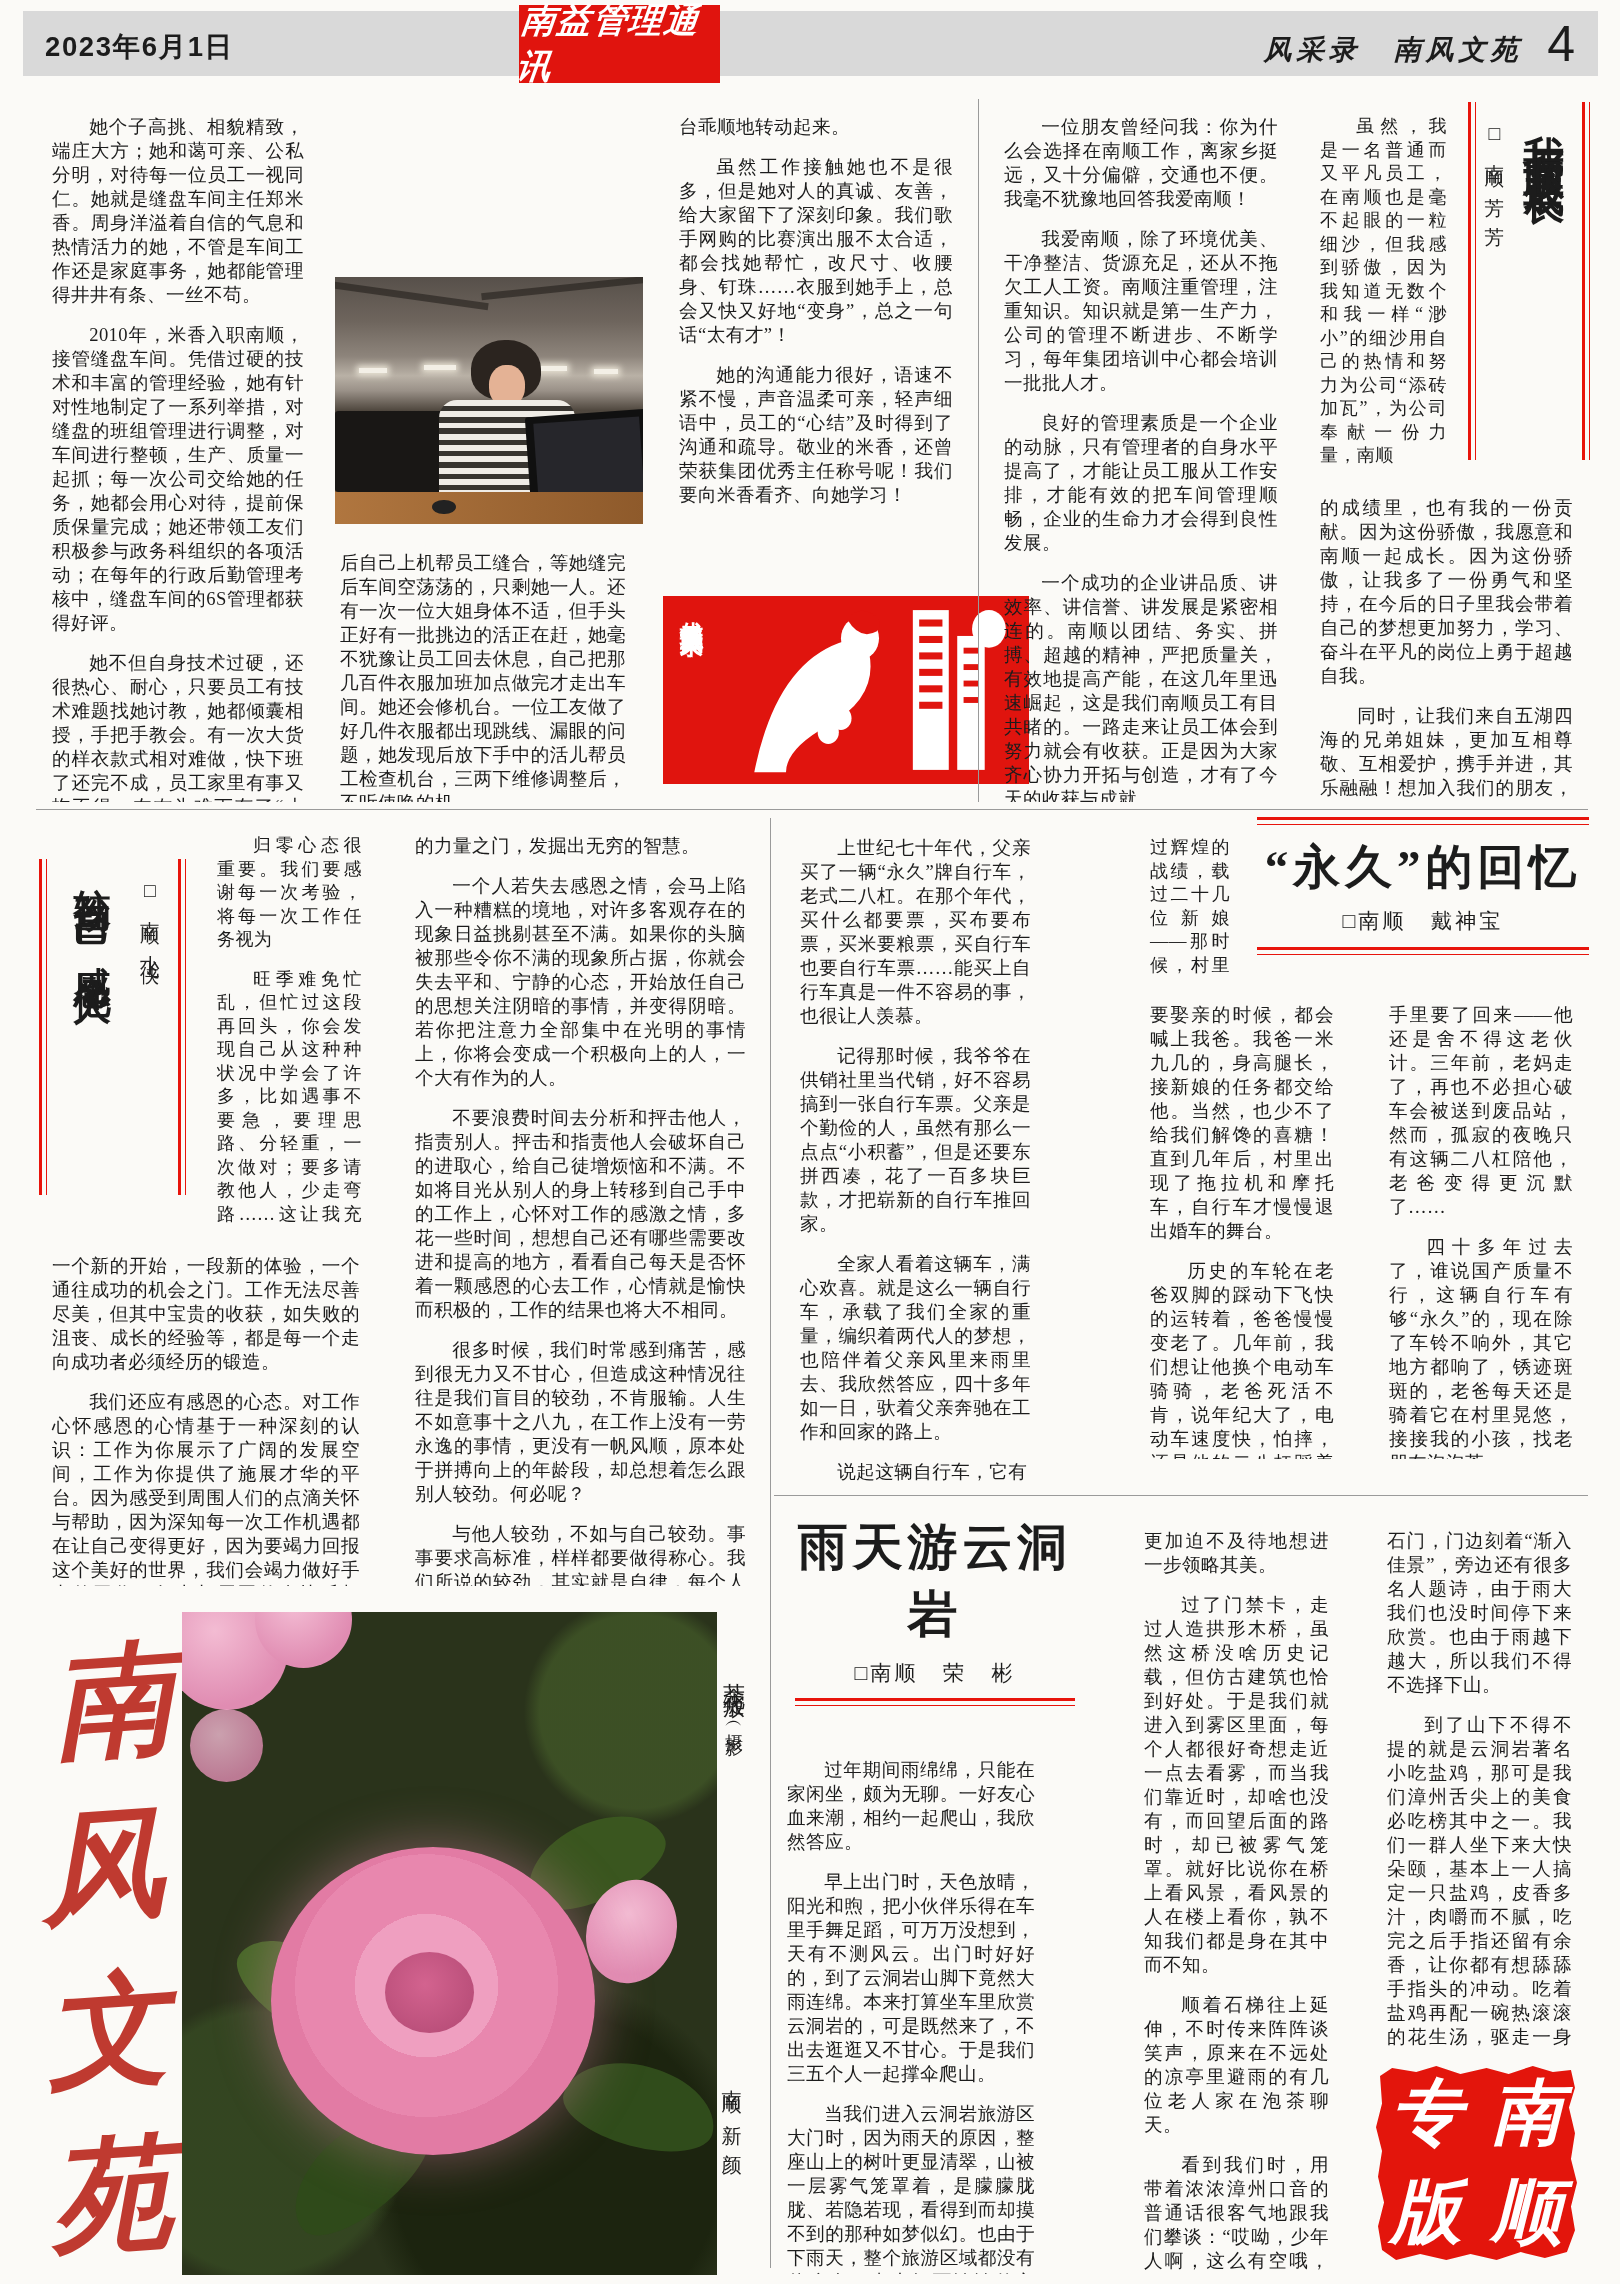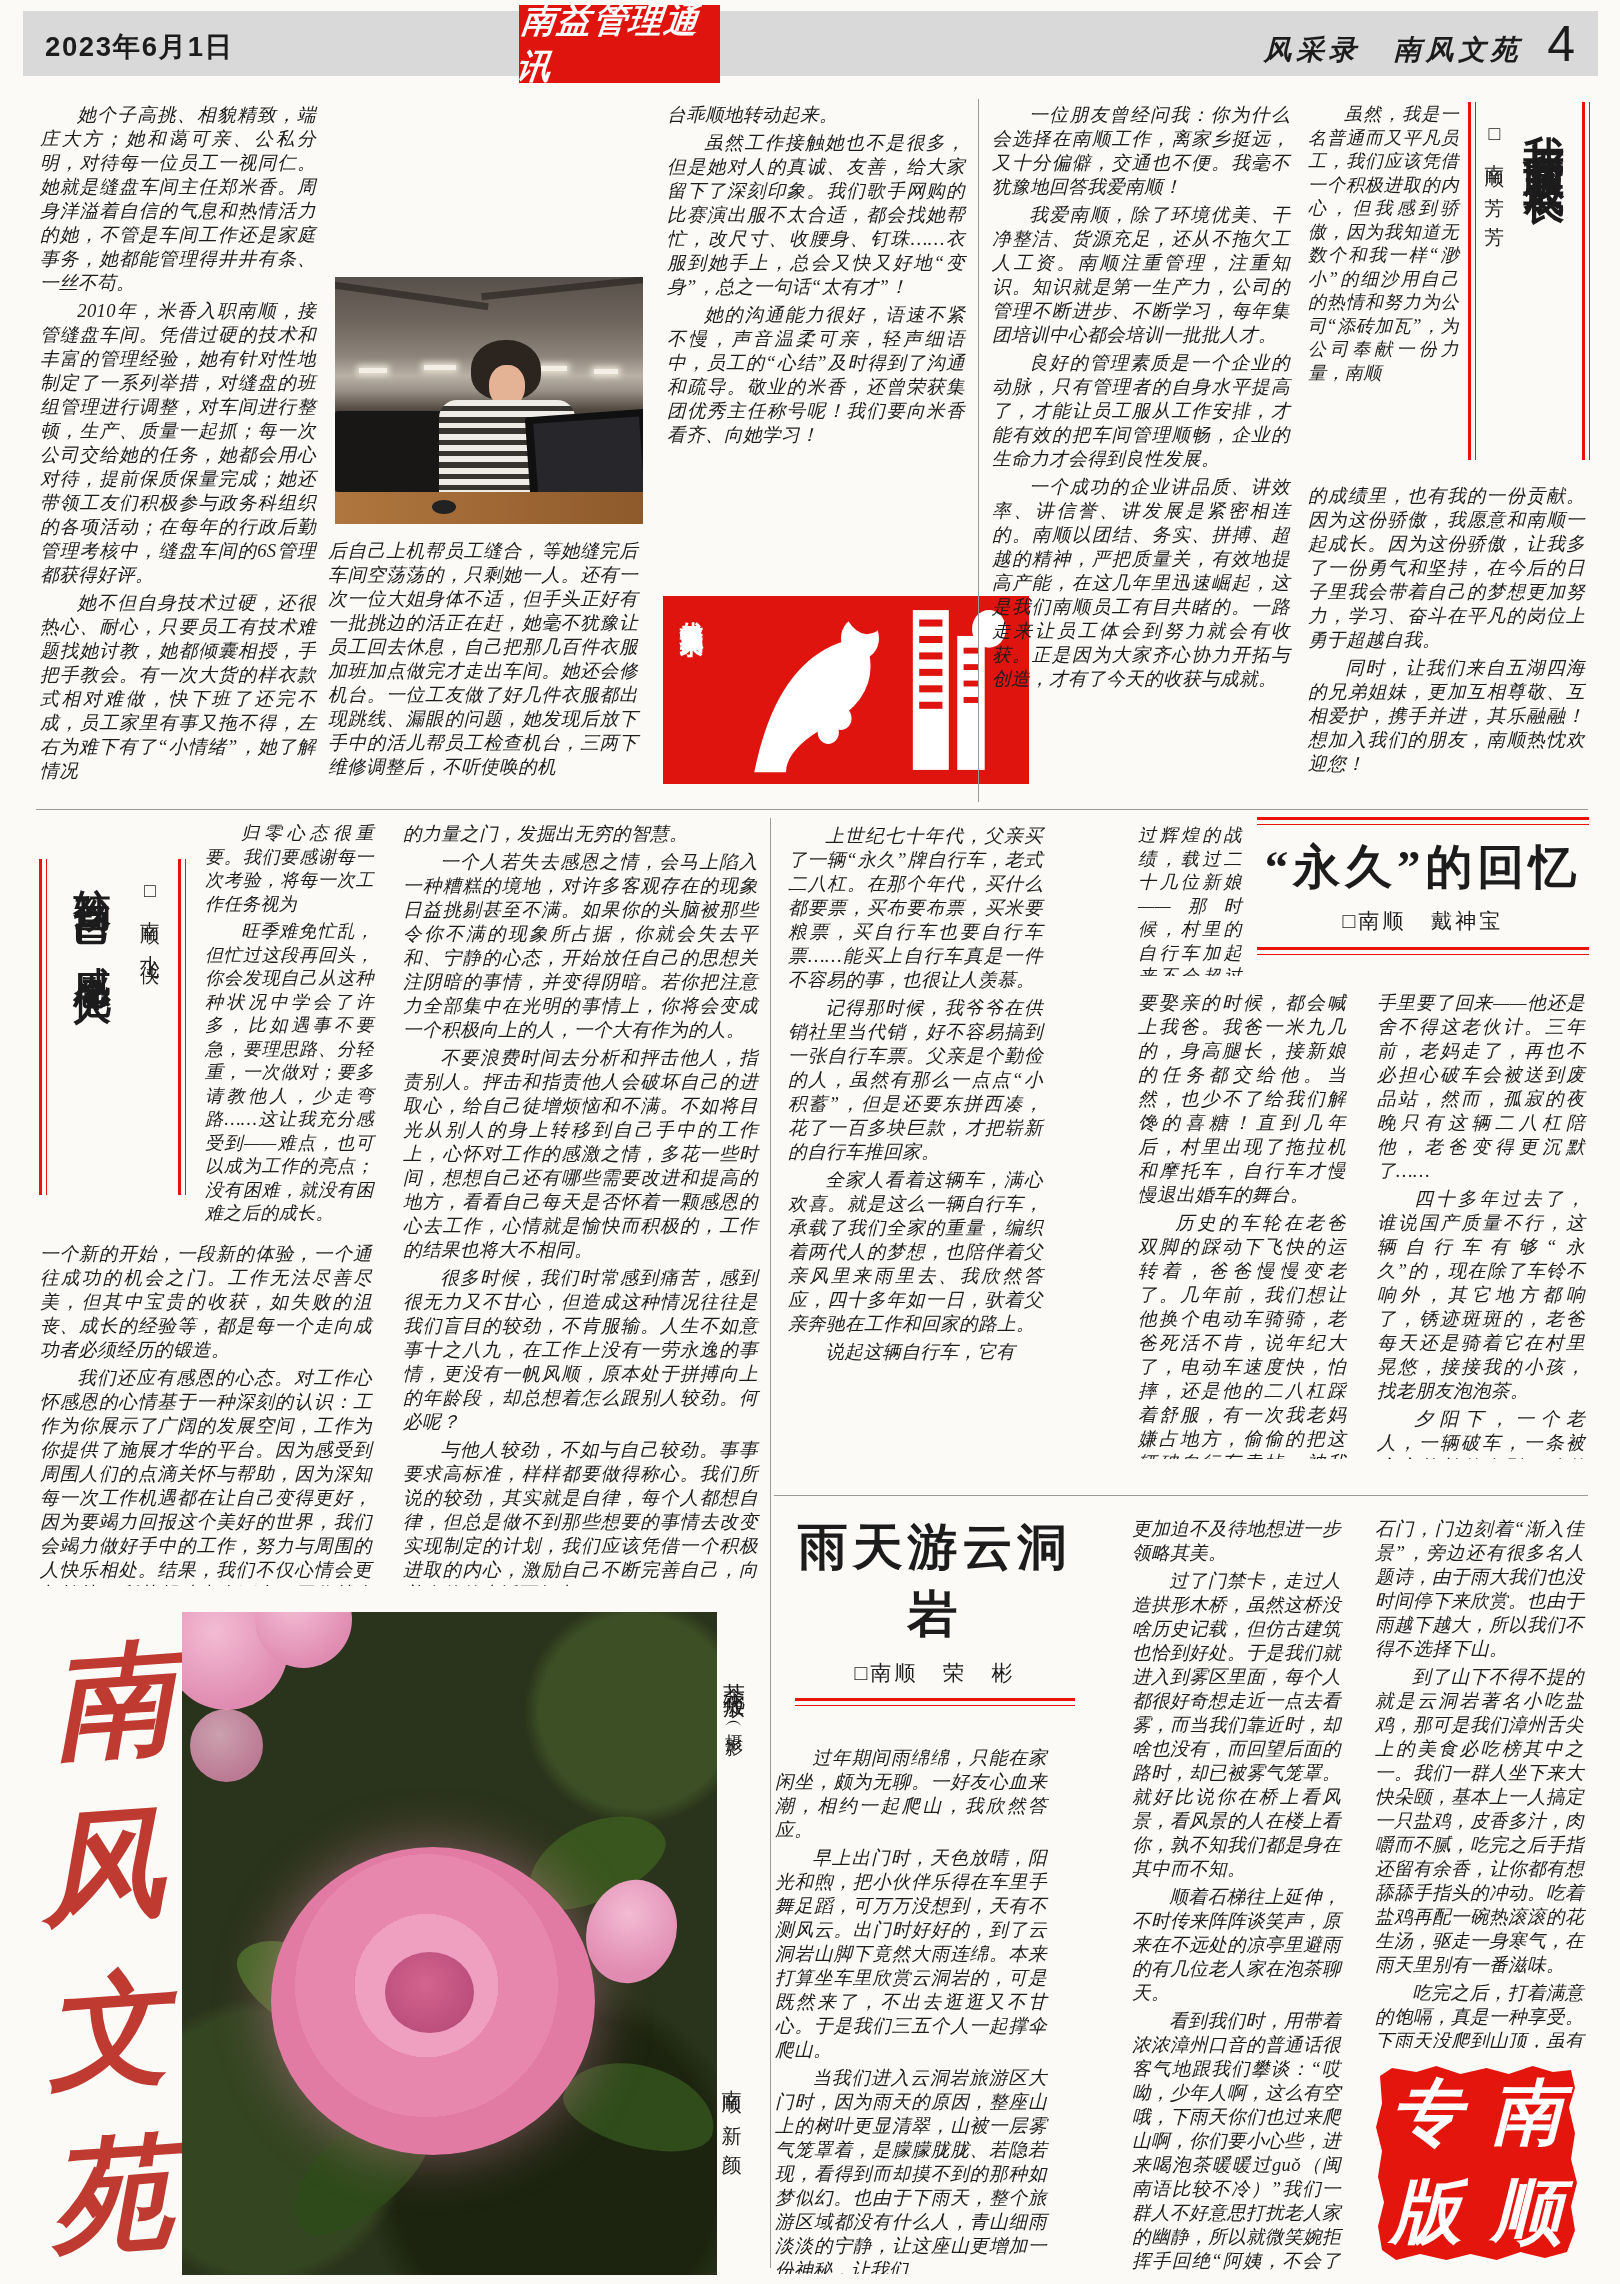--- a/index.html
+++ b/index.html
@@ -15,21 +15,21 @@
                  transform:skewX(-6deg);}
   .hdr-right{position:absolute;right:97px;top:32px;font-size:27.5px;font-style:italic;font-weight:bold;letter-spacing:4.9px;}
   .hdr-pagenum{position:absolute;right:45px;top:14.6px;font-size:50px;font-family:"Liberation Sans","DejaVu Sans",sans-serif;}
   
   .hdrule{border-top:3.2px solid #e8140c;border-bottom:1.6px solid #e8140c;height:4px;}
   .vdrule{border-left:3.2px solid #e8140c;border-right:1.6px solid #e8140c;width:4px;}
   .vline{position:absolute;width:0.8px;background:#9a9a9a;}
   .hline{position:absolute;height:0.8px;background:#9a9a9a;}
   
   .col{position:absolute;text-align:justify;overflow:hidden;font-size:18.6px;line-height:24px;letter-spacing:0.4px;}
-  .col p{margin:4px;text-indent:2em;font-style:italic;}
+  .col p{margin:16px;text-indent:2em;}
   .cont p:first-child{text-indent:0;}
   .sm{font-size:18px;line-height:23.5px;}
   
   .tbox{position:absolute;text-align:center;}
   .tbox .ttl{font-size:45px;font-weight:900;letter-spacing:4.9px;padding:16px 0 8px 0;}
   .tbox .byl{font-size:21px;letter-spacing:3.2px;padding:3.2px 0 11.3px 0;}
   .vtbox{position:absolute;display:flex;flex-direction:row;justify-content:space-between;}
   .vtxt{writing-mode:vertical-rl;text-orientation:upright;}
   .vttl{font-size:41px;font-weight:900;letter-spacing:8px;margin:0 4.9px;}
   .vbyl{font-size:19.4px;letter-spacing:4.9px;margin-top:21px;color:#222;}
@@ -150,21 +150,21 @@
   <div class="vline" style="left:978px;top:99px;height:703px;"></div>
 
   <div class="col" style="left:988px;top:99px;width:306px;height:703px;">
       <p>一位朋友曾经问我：你为什么会选择在南顺工作，离家乡挺远，又十分偏僻，交通也不便。我毫不犹豫地回答我爱南顺！</p>
       <p>我爱南顺，除了环境优美、干净整洁、货源充足，还从不拖欠工人工资。南顺注重管理，注重知识。知识就是第一生产力，公司的管理不断进步、不断学习，每年集团培训中心都会培训一批批人才。</p>
       <p>良好的管理素质是一个企业的动脉，只有管理者的自身水平提高了，才能让员工服从工作安排，才能有效的把车间管理顺畅，企业的生命力才会得到良性发展。</p>
       <p>一个成功的企业讲品质、讲效率、讲信誉、讲发展是紧密相连的。南顺以团结、务实、拼搏、超越的精神，严把质量关，有效地提高产能，在这几年里迅速崛起，这是我们南顺员工有目共睹的。一路走来让员工体会到努力就会有收获。正是因为大家齐心协力开拓与创造，才有了今天的收获与成就。</p>
     </div>
 
   <div class="col sm" style="left:1304px;top:99px;width:159px;height:371px;">
-      <p>虽然，我是一名普通而又平凡员工，我们应该凭借一个积极进取的内心，但我感到骄傲，因为我知道无数个和我一样“渺小”的细沙用自己的热情和努力为公司“添砖加瓦”，为公司奉献一份力量，南顺</p>
+      <p>虽然，我是一名普通而又平凡员工，在南顺也是毫不起眼的一粒细沙，但我感到骄傲，因为我知道无数个和我一样“渺小”的细沙用自己的热情和努力为公司“添砖加瓦”，为公司奉献一份力量，南顺</p>
     </div>
 
   <div class="vtbox" style="left:1468px;top:102px;width:122px;height:358px;">
     <div class="vdrule"></div>
     <div class="vtxt vbyl">□南顺　芳　芳</div>
     <div class="vtxt vttl">我与南顺共成长</div>
     <div class="vdrule"></div>
   </div>
 
   <div class="col cont" style="left:1304px;top:480px;width:285px;height:322px;">

